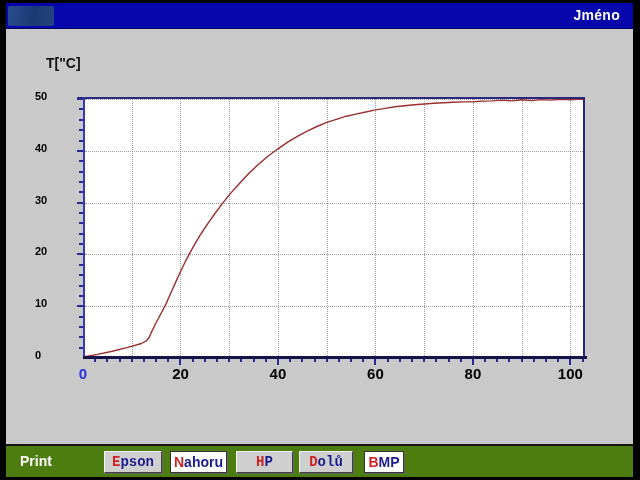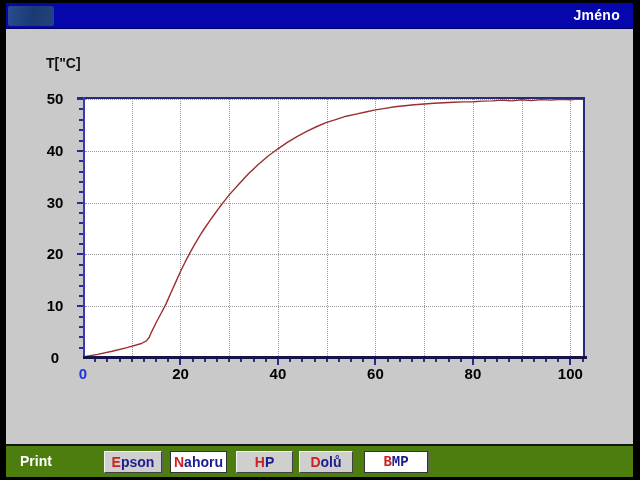--- a/index.html
+++ b/index.html
@@ -32,40 +32,40 @@
     border-top:1px dotted #98989f; }
   .vgrid { position:absolute; top:2px; bottom:2px; width:0;
     border-left:1px dotted #98989f; }
   .edge-top    { position:absolute; left:-6px; right:0; top:0; height:2px; background:#28287d; }
   .edge-right  { position:absolute; right:0; top:0; bottom:0; width:2px; background:#28287d; }
   .edge-left   { position:absolute; left:0; top:0; bottom:0; width:2px; background:#3a3ab2; }
   .edge-bottom { position:absolute; left:0; right:-2px; bottom:-1px; height:3px; background:#14144a; }
   .ytick { position:absolute; height:2px; background:#2a2a90; }
   .xtick { position:absolute; width:2px; background:#2a2a90; }
   .ylab { position:absolute; right:100%; margin-right:8px; width:40px;
-    text-align:center; font-size:15px; font-weight:bold; color:#000; }
+    text-align:left; font-size:11px; font-weight:bold; color:#000; }
   .xlab { position:absolute; transform:translateX(-50%); font-size:15px;
     font-weight:bold; color:#000; white-space:nowrap; }
   
   .sep { position:absolute; left:6px; top:444px; width:627px; height:2px; background:#141414; }
   .footer { position:absolute; left:6px; top:446px; width:627px; height:31px;
     background:#4d7c0f; }
   .print-label { position:absolute; left:14px; top:7px; color:#fff;
     font-size:14px; font-weight:bold; }
   .btn { position:absolute; top:5px; height:22px; font-size:14px; font-weight:bold;
     text-align:center; line-height:20px; cursor:pointer; white-space:nowrap; }
   .btn.gray { background:#cfcfcf; border:1px solid;
-    border-color:#f2f2f2 #404040 #404040 #f2f2f2; box-shadow:1px 1px 0 #636363; }
+    border-color:#f2f2f2 #404040 #404040 #f2f2f2; box-shadow:1px 1px 0 #636363;font-family:Liberation Mono, monospace; }
   .btn.white { background:#ffffff; border:1px solid #333;
     box-shadow:1px 1px 0 #636363; }
   .btn:nth-child(2) { left:98px;  width:58px; }  
   .btn:nth-child(3) { left:164px; width:57px; }  
   .btn:nth-child(4) { left:230px; width:57px; }  
   .btn:nth-child(5) { left:293px; width:54px; }  
-  .btn:nth-child(6) { left:358px; width:64px;font-family:Liberation Mono, monospace; }  
+  .btn:nth-child(6) { left:358px; width:40px; }  
   .btn:nth-child(7) { left:546px; width:56px; }  
   .hotkey   { color:#cc2222; }
   .btn-rest { color:#1c1c90; }
 </style>
 </head>
 <body>
 
 <div class="titlebar">
   <div class="logo-blob"></div>
   <div class="title-text">Jméno</div>

